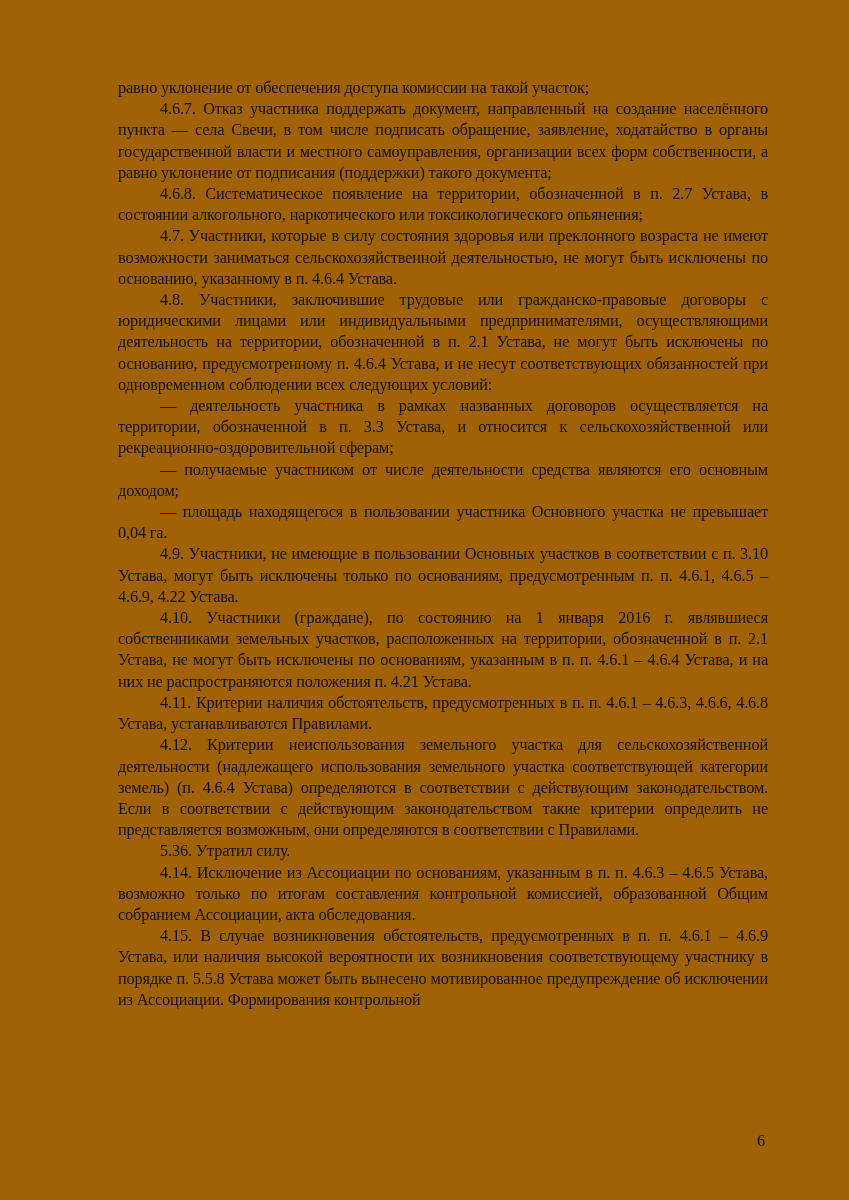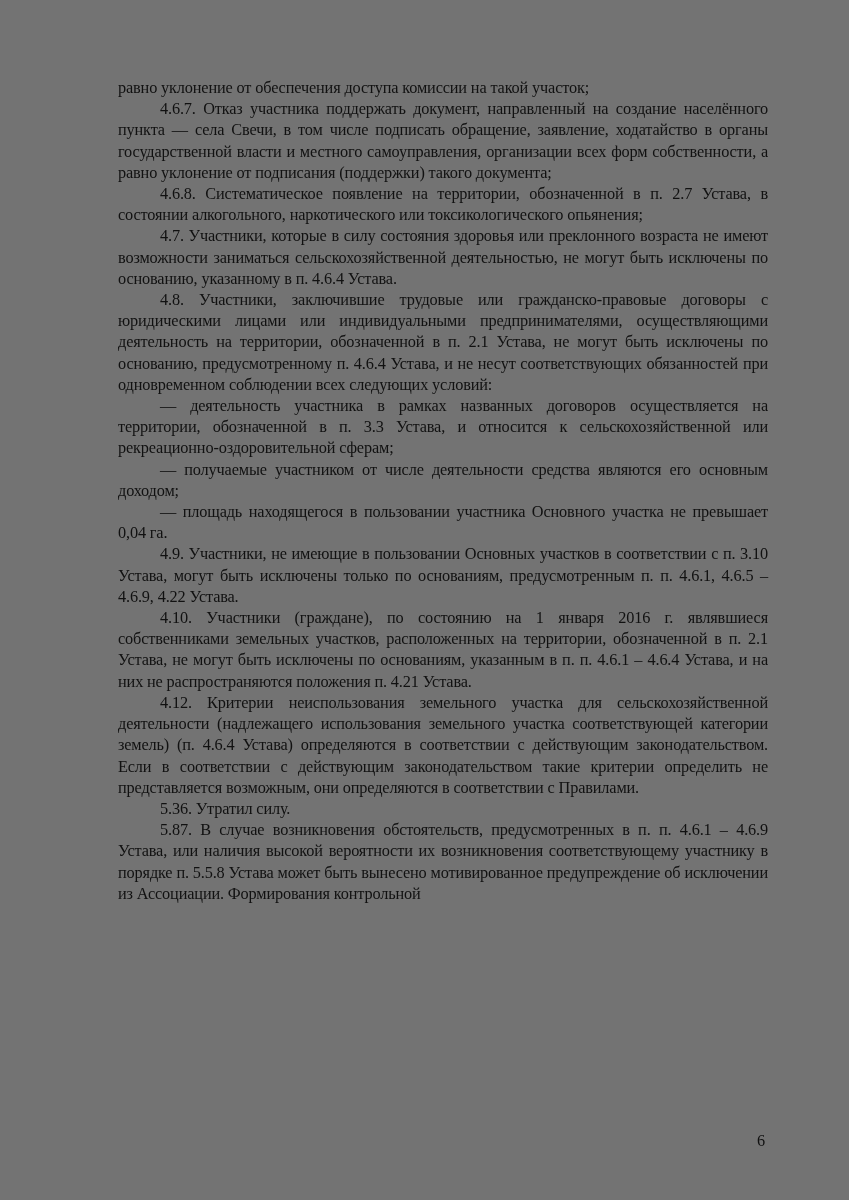--- a/index.html
+++ b/index.html
@@ -14,21 +14,21 @@
       overflow: hidden;
       font-family: "Liberation Serif", "DejaVu Serif", serif;
       color: #111111;
     }
     .page {
       position: absolute;
       left: 0;
       top: 0;
       width: 849px;
       height: 1200px;
-      background: #737373;
+      background: #a16207;
     }
     .content {
       position: absolute;
       left: 118px;
       top: 77px;
       width: 650px;
     }
     .para {
       margin: 0;
       font-size: 16.3px;
@@ -57,18 +57,20 @@
     <p class="para noindent">равно уклонение от обеспечения доступа комиссии на такой участок;</p>
     <p class="para">4.6.7. Отказ участника поддержать документ, направленный на создание населённого пункта — села Свечи, в том числе подписать обращение, заявление, ходатайство в органы государственной власти и местного самоуправления, организации всех форм собственности, а равно уклонение от подписания (поддержки) такого документа;</p>
     <p class="para">4.6.8. Систематическое появление на территории, обозначенной в п. 2.7 Устава, в состоянии алкогольного, наркотического или токсикологического опьянения;</p>
     <p class="para">4.7. Участники, которые в силу состояния здоровья или преклонного возраста не имеют возможности заниматься сельскохозяйственной деятельностью, не могут быть исключены по основанию, указанному в п. 4.6.4 Устава.</p>
     <p class="para">4.8. Участники, заключившие трудовые или гражданско-правовые договоры с юридическими лицами или индивидуальными предпринимателями, осуществляющими деятельность на территории, обозначенной в п. 2.1 Устава, не могут быть исключены по основанию, предусмотренному п. 4.6.4 Устава, и не несут соответствующих обязанностей при одновременном соблюдении всех следующих условий:</p>
     <p class="para">— деятельность участника в рамках названных договоров осуществляется на территории, обозначенной в п. 3.3 Устава, и относится к сельскохозяйственной или рекреационно-оздоровительной сферам;</p>
     <p class="para">— получаемые участником от числе деятельности средства являются его основным доходом;</p>
     <p class="para">— площадь находящегося в пользовании участника Основного участка не превышает 0,04 га.</p>
     <p class="para">4.9. Участники, не имеющие в пользовании Основных участков в соответствии с п. 3.10 Устава, могут быть исключены только по основаниям, предусмотренным п. п. 4.6.1, 4.6.5 – 4.6.9, 4.22 Устава.</p>
     <p class="para">4.10. Участники (граждане), по состоянию на 1 января 2016 г. являвшиеся собственниками земельных участков, расположенных на территории, обозначенной в п. 2.1 Устава, не могут быть исключены по основаниям, указанным в п. п. 4.6.1 – 4.6.4 Устава, и на них не распространяются положения п. 4.21 Устава.</p>
+    <p class="para">4.11. Критерии наличия обстоятельств, предусмотренных в п. п. 4.6.1 – 4.6.3, 4.6.6, 4.6.8 Устава, устанавливаются Правилами.</p>
     <p class="para">4.12. Критерии неиспользования земельного участка для сельскохозяйственной деятельности (надлежащего использования земельного участка соответствующей категории земель) (п. 4.6.4 Устава) определяются в соответствии с действующим законодательством. Если в соответствии с действующим законодательством такие критерии определить не представляется возможным, они определяются в соответствии с Правилами.</p>
     <p class="para">5.36. Утратил силу.</p>
-    <p class="para">5.87. В случае возникновения обстоятельств, предусмотренных в п. п. 4.6.1 – 4.6.9 Устава, или наличия высокой вероятности их возникновения соответствующему участнику в порядке п. 5.5.8 Устава может быть вынесено мотивированное предупреждение об исключении из Ассоциации. Формирования контрольной</p>
+    <p class="para">4.14. Исключение из Ассоциации по основаниям, указанным в п. п. 4.6.3 – 4.6.5 Устава, возможно только по итогам составления контрольной комиссией, образованной Общим собранием Ассоциации, акта обследования.</p>
+    <p class="para">4.15. В случае возникновения обстоятельств, предусмотренных в п. п. 4.6.1 – 4.6.9 Устава, или наличия высокой вероятности их возникновения соответствующему участнику в порядке п. 5.5.8 Устава может быть вынесено мотивированное предупреждение об исключении из Ассоциации. Формирования контрольной</p>
   </div>
   <div class="page-number">6</div>
 </div>
 
 </body></html>

